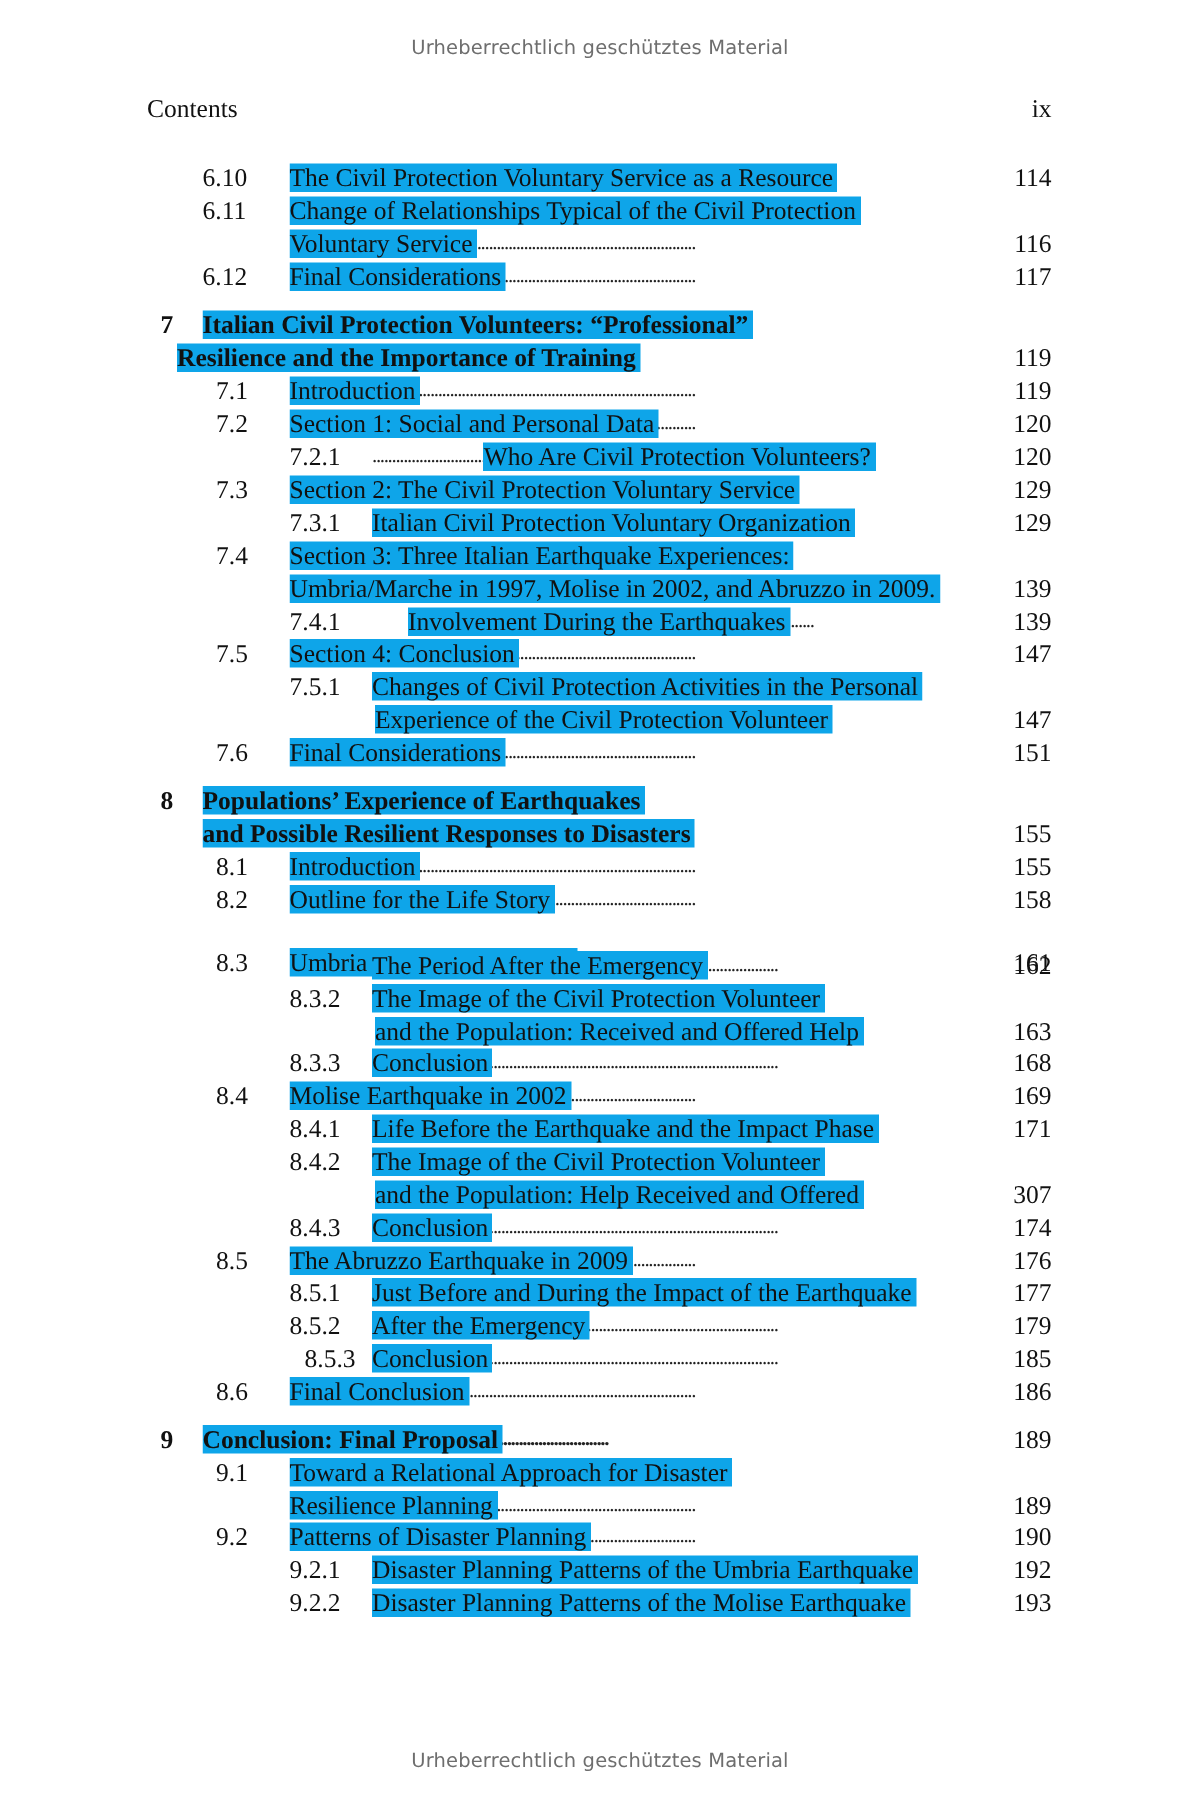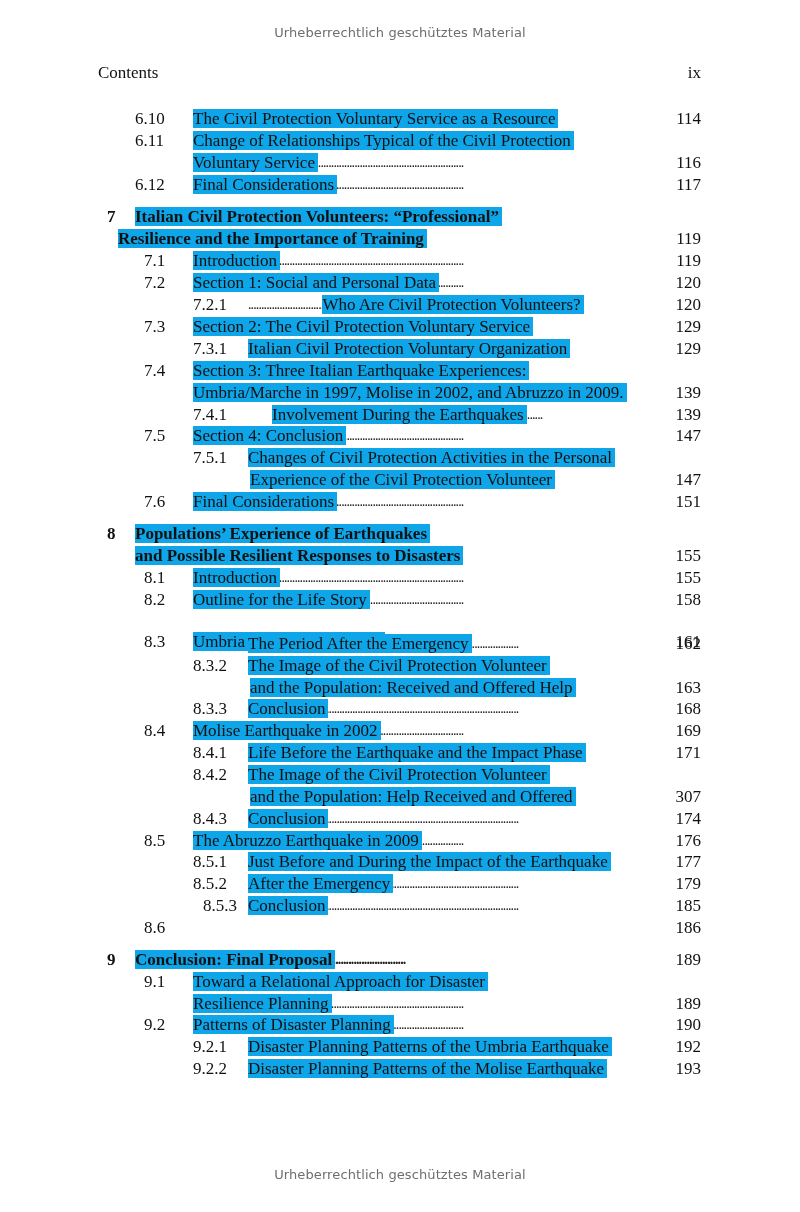--- a/index.html
+++ b/index.html
@@ -193,20 +193,21 @@
       <span class="title lead" style="left: 248px; width: 410px;"><span class="t">After the Emergency</span></span>
       <span class="page">179</span>
     </div>
     <div class="row" style="top: 895px;">
       <span class="num" style="left: 203px; text-align: center;">8.5.3</span>
       <span class="title lead" style="left: 248px; width: 410px;"><span class="t">Conclusion</span></span>
       <span class="page">185</span>
     </div>
     <div class="row" style="top: 917px;">
       <span class="num" style="left: 144px;">8.6</span>
+      <span class="title lead" style="left: 193px; width: 465px;"><span class="t">Final Conclusion</span></span>
       <span class="page">186</span>
     </div>
     <div class="row bold" style="top: 949px;">
       <span class="num" style="left: 107px;">9</span>
       <span class="title lead" style="left: 135px; width: 523px;"><span class="t">Conclusion: Final Proposal</span></span>
       <span class="page">189</span>
     </div>
     <div class="row" style="top: 971px;">
       <span class="num" style="left: 144px;">9.1</span>
       <span class="title" style="left: 193px;"><span class="t">Toward a Relational Approach for Disaster</span></span>

